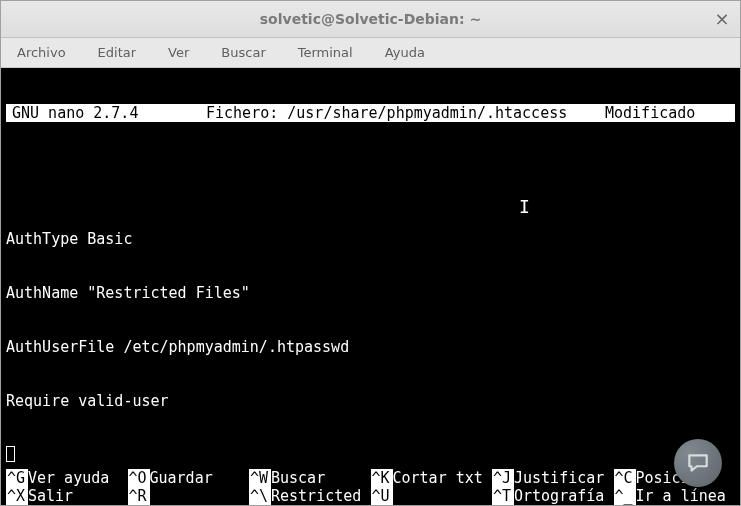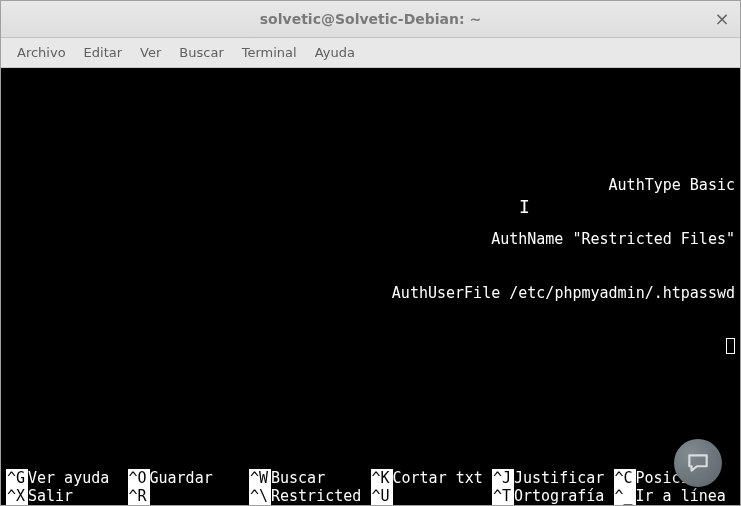--- a/index.html
+++ b/index.html
@@ -38,21 +38,21 @@
       text-align: center;
       cursor: pointer;
     }
     .menubar {
       height: 30px;
       background: #e8e8e8;
       border-bottom: 1px solid #c8c8c8;
       display: flex;
       align-items: center;
       padding: 0 8px;
-      gap: 2px;
+      gap: 16px;
     }
     .menu-item {
       color: #606060;
       font-size: 13px;
       padding: 4px 8px;
       cursor: pointer;
     }
     .terminal {
       font-family: "DejaVu Sans Mono","Liberation Mono","Courier New",monospace;
       font-size: 15px;
@@ -70,21 +70,20 @@
       color: #000;
       display: flex;
       width: 100%;
       height: 18px;
     }
     .nano-header .h-left { padding-left: 6px; width: 200px; }
     .nano-header .h-center { flex: 1; text-align: left; }
     .nano-header .h-right { width: 130px; text-align: left; }
     .editor-area {
       padding-top: 18px;
-      text-align: right;
     }
     .editor-line { height: 18px; }
     .nano-cursor {
       display: inline-block;
       width: 9px;
       height: 16px;
       border: 1px solid #fff;
       vertical-align: top;
     }
     .text-cursor {
@@ -149,25 +148,31 @@
 <div class="menubar">
   <span class="menu-item">Archivo</span>
   <span class="menu-item">Editar</span>
   <span class="menu-item">Ver</span>
   <span class="menu-item">Buscar</span>
   <span class="menu-item">Terminal</span>
   <span class="menu-item">Ayuda</span>
 </div>
 
 <div class="terminal">
+  <div class="nano-header">
+    <span class="h-left">GNU nano 2.7.4</span>
+    <span class="h-center">Fichero: /usr/share/phpmyadmin/.htaccess</span>
+    <span class="h-right">Modificado</span>
+  </div>
 
   <div class="editor-area">
     <div class="editor-line">AuthType Basic</div>
     <div class="editor-line">AuthName "Restricted Files"</div>
     <div class="editor-line">AuthUserFile /etc/phpmyadmin/.htpasswd</div>
+    <div class="editor-line">Require valid-user</div>
     <div class="editor-line"><span class="nano-cursor"></span></div>
   </div>
 
   <span class="text-cursor">I</span>
 
   <div class="shortcuts">
     <div class="shortcut"><span class="key">^G</span><span class="label">Ver ayuda</span></div>
     <div class="shortcut"><span class="key">^O</span><span class="label">Guardar</span></div>
     <div class="shortcut"><span class="key">^W</span><span class="label">Buscar</span></div>
     <div class="shortcut"><span class="key">^K</span><span class="label">Cortar txt</span></div>

